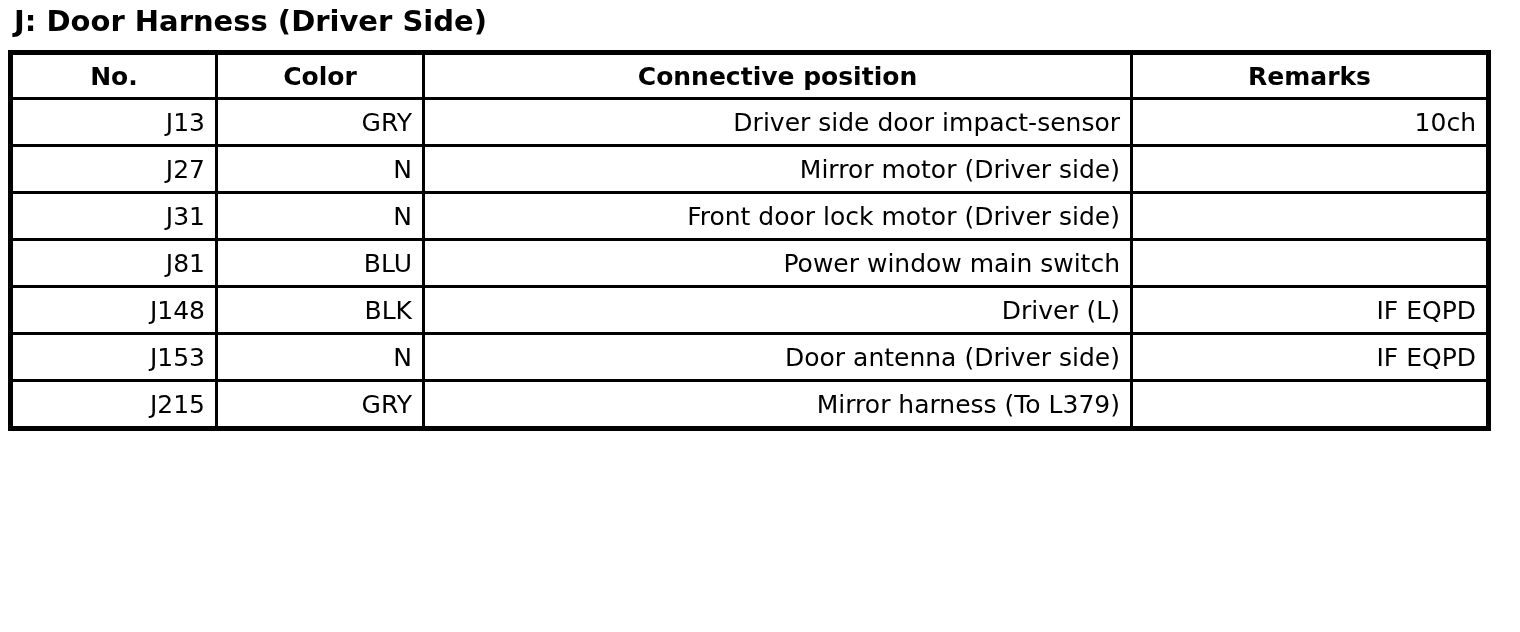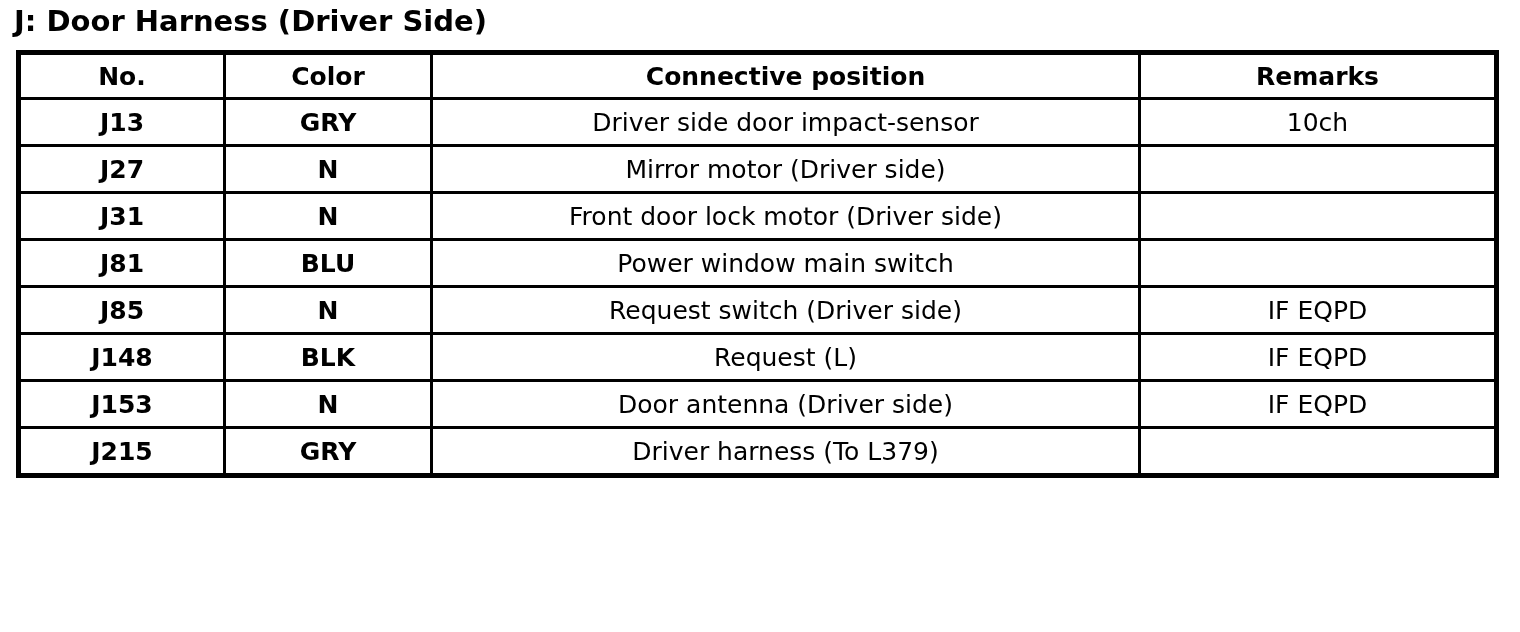--- a/index.html
+++ b/index.html
@@ -20,43 +20,43 @@
   .title {
     font-size: 29px;
     font-weight: bold;
     margin: 0;
     padding: 4px 0 12px 14px;
     letter-spacing: 0px;
   }
   table.harness {
     border-collapse: collapse;
     table-layout: fixed;
-    margin-left: 16px;
+    margin-left: 8px;
     width: 1478px;
   }
   table.harness th,
   table.harness td {
     border: 3px solid #000000;
     font-size: 25px;
     height: 44px;
     padding: 0 10px;
     overflow: hidden;
     white-space: nowrap;
     vertical-align: middle;
   }
   table.harness {
     border: 5px solid #000000;
   }
   table.harness th {
     font-weight: bold;
     text-align: center;
     height: 42px;
   }
-  td.c-no, td.c-color { text-align: center; font-weight: bold; }
-  td.c-pos, td.c-rem  { text-align: center; }
+  td.c-no, td.c-color { text-align: right; }
+  td.c-pos, td.c-rem  { text-align: right; }
 </style>
 </head>
 <body>
 
 <div class="page">
   <h1 class="title">J: Door Harness (Driver Side)</h1>
 
   <table class="harness">
     <colgroup>
       <col style="width:206px">
@@ -91,38 +91,32 @@
         <td class="c-pos">Front door lock motor (Driver side)</td>
         <td class="c-rem"></td>
       </tr>
       <tr>
         <td class="c-no">J81</td>
         <td class="c-color">BLU</td>
         <td class="c-pos">Power window main switch</td>
         <td class="c-rem"></td>
       </tr>
       <tr>
-        <td class="c-no">J85</td>
-        <td class="c-color">N</td>
-        <td class="c-pos">Request switch (Driver side)</td>
-        <td class="c-rem">IF EQPD</td>
-      </tr>
-      <tr>
         <td class="c-no">J148</td>
         <td class="c-color">BLK</td>
-        <td class="c-pos">Request (L)</td>
+        <td class="c-pos">Driver (L)</td>
         <td class="c-rem">IF EQPD</td>
       </tr>
       <tr>
         <td class="c-no">J153</td>
         <td class="c-color">N</td>
         <td class="c-pos">Door antenna (Driver side)</td>
         <td class="c-rem">IF EQPD</td>
       </tr>
       <tr>
         <td class="c-no">J215</td>
         <td class="c-color">GRY</td>
-        <td class="c-pos">Driver harness (To L379)</td>
+        <td class="c-pos">Mirror harness (To L379)</td>
         <td class="c-rem"></td>
       </tr>
     </tbody>
   </table>
 </div>
 
 </body></html>

